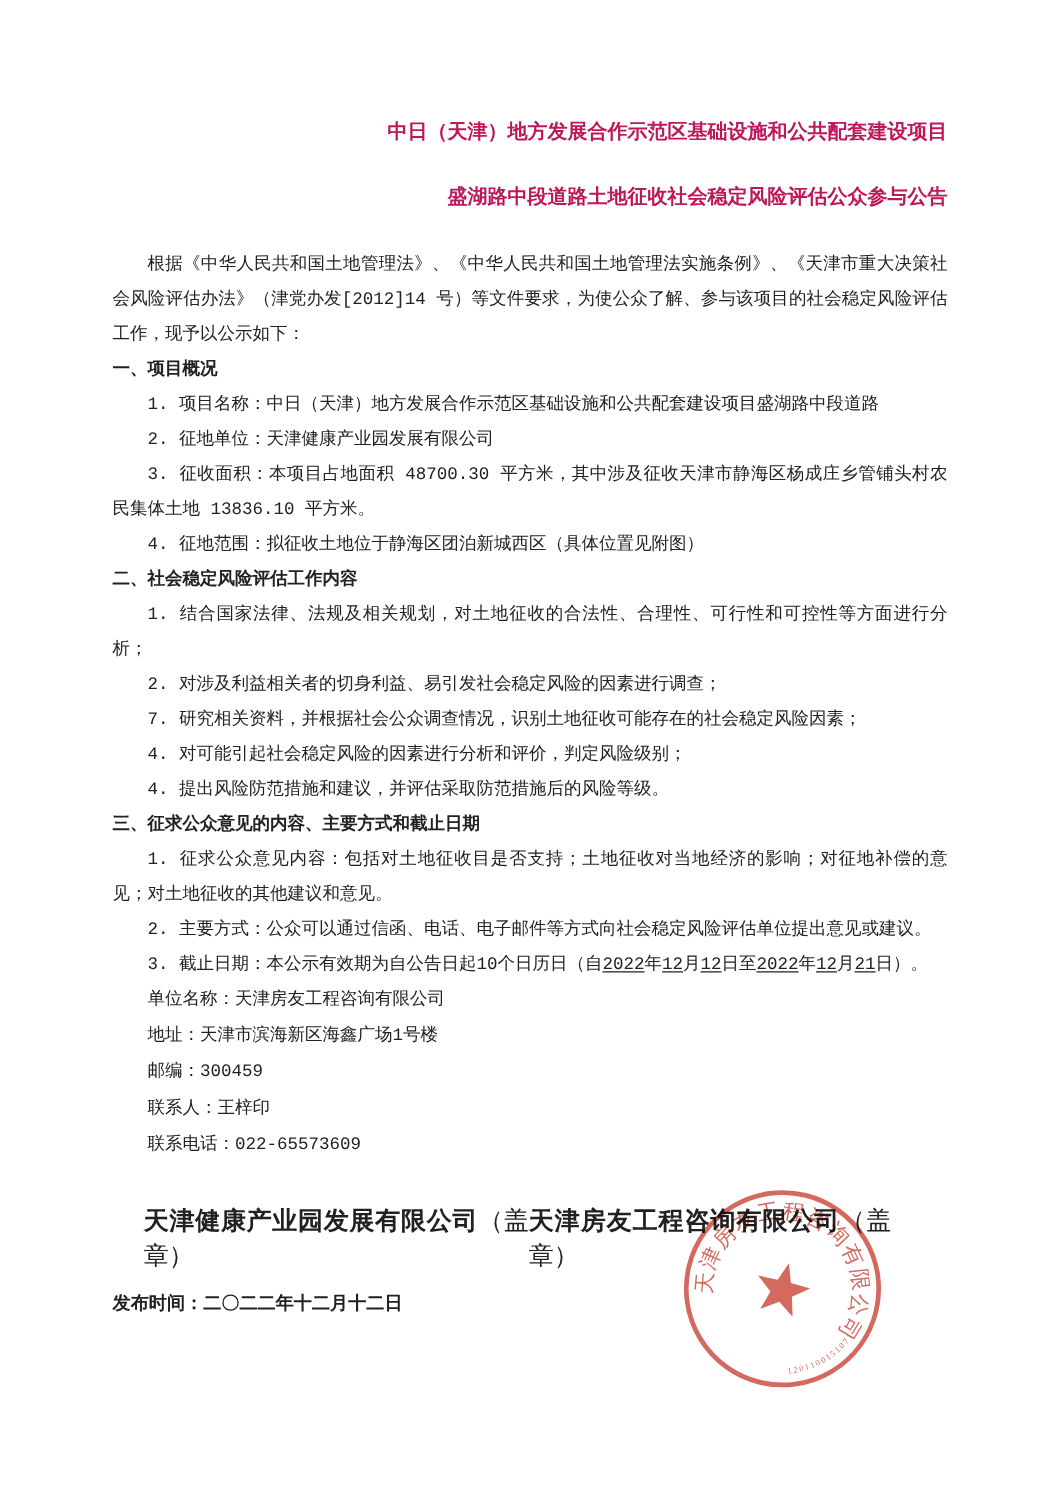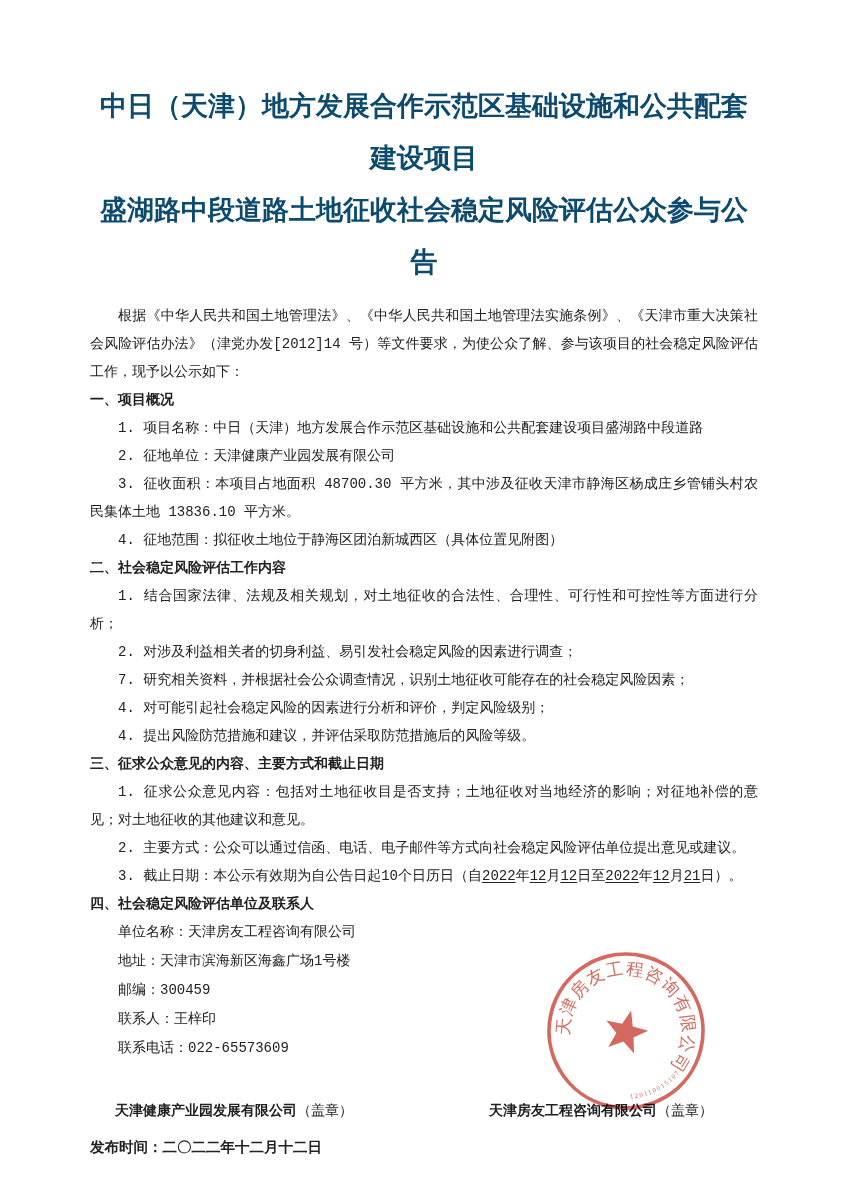--- a/index.html
+++ b/index.html
@@ -5,31 +5,31 @@
   * { margin:0; padding:0; box-sizing:border-box; }
   html, body { width:844px; height:1200px; }
   body {
     background:#ffffff;
     font-family:"Liberation Serif","DejaVu Serif",serif;
     color:#212121;
   }
   .page { position:relative; width:844px; height:1200px; overflow:hidden; background:#fff; }
   .content { padding:80px 86px 0 90px; }
 
-  .title { text-align:center; font-size:27px; font-weight:bold; line-height:52px; color:#0c4a6e; }
+  .title { text-align:right; font-size:16px; font-weight:bold; line-height:52px; color:#be185d; }
   .title .tl { display:block; }
 
   .bodytext { margin-top:14px; font-size:14px; line-height:28px; text-align:justify;font-family:Liberation Mono, monospace; }
   .para { text-indent:2em; }
   .sec-heading { font-weight:bold; }
   .contact { text-indent:2em; line-height:29px; }
 
   .u { text-decoration:underline; text-underline-offset:2px; }
 
-  .sig-row { display:flex; justify-content:space-between; margin-top:34px; padding-left:25px; padding-right:45px; font-size:14px; line-height:28px; }
+  .sig-row { display:flex; justify-content:space-between; margin-top:34px; padding-left:25px; padding-right:45px; font-size:20px; line-height:28px; }
   .sig b { font-weight:bold; }
   .sig .note { font-weight:normal; }
   .publish { text-align:left; font-weight:bold; margin-top:9px; font-size:14.5px; line-height:28px; }
 
   .seal {
     position:absolute; left:543px; top:948px; width:166px; height:166px;
     transform:rotate(14deg);
     opacity:.82;
     mix-blend-mode:multiply;
     pointer-events:none;
@@ -62,21 +62,20 @@
       <p class="para">2. 对涉及利益相关者的切身利益、易引发社会稳定风险的因素进行调查；</p>
       <p class="para">7. 研究相关资料，并根据社会公众调查情况，识别土地征收可能存在的社会稳定风险因素；</p>
       <p class="para">4. 对可能引起社会稳定风险的因素进行分析和评价，判定风险级别；</p>
       <p class="para">4. 提出风险防范措施和建议，并评估采取防范措施后的风险等级。</p>
 
       <div class="sec-heading">三、征求公众意见的内容、主要方式和截止日期</div>
       <p class="para">1. 征求公众意见内容：包括对土地征收目是否支持；土地征收对当地经济的影响；对征地补偿的意见；对土地征收的其他建议和意见。</p>
       <p class="para">2. 主要方式：公众可以通过信函、电话、电子邮件等方式向社会稳定风险评估单位提出意见或建议。</p>
       <p class="para"><span>3. 截止日期：本公示有效期为自公告日起10个日历日（自</span><span class="u">2022</span><span>年</span><span class="u">12</span><span>月</span><span class="u">12</span><span>日至</span><span class="u">2022</span><span>年</span><span class="u">12</span><span>月</span><span class="u">21</span><span>日）。</span></p>
 
-      <div class="sec-heading">四、社会稳定风险评估单位及联系人</div>
       <div class="contact">单位名称：天津房友工程咨询有限公司</div>
       <div class="contact">地址：天津市滨海新区海鑫广场1号楼</div>
       <div class="contact">邮编：300459</div>
       <div class="contact">联系人：王梓印</div>
       <div class="contact">联系电话：022-65573609</div>
 
       <div class="sig-row">
         <div class="sig"><b>天津健康产业园发展有限公司</b><span class="note">（盖章）</span></div>
         <div class="sig"><b>天津房友工程咨询有限公司</b><span class="note">（盖章）</span></div>
       </div>

